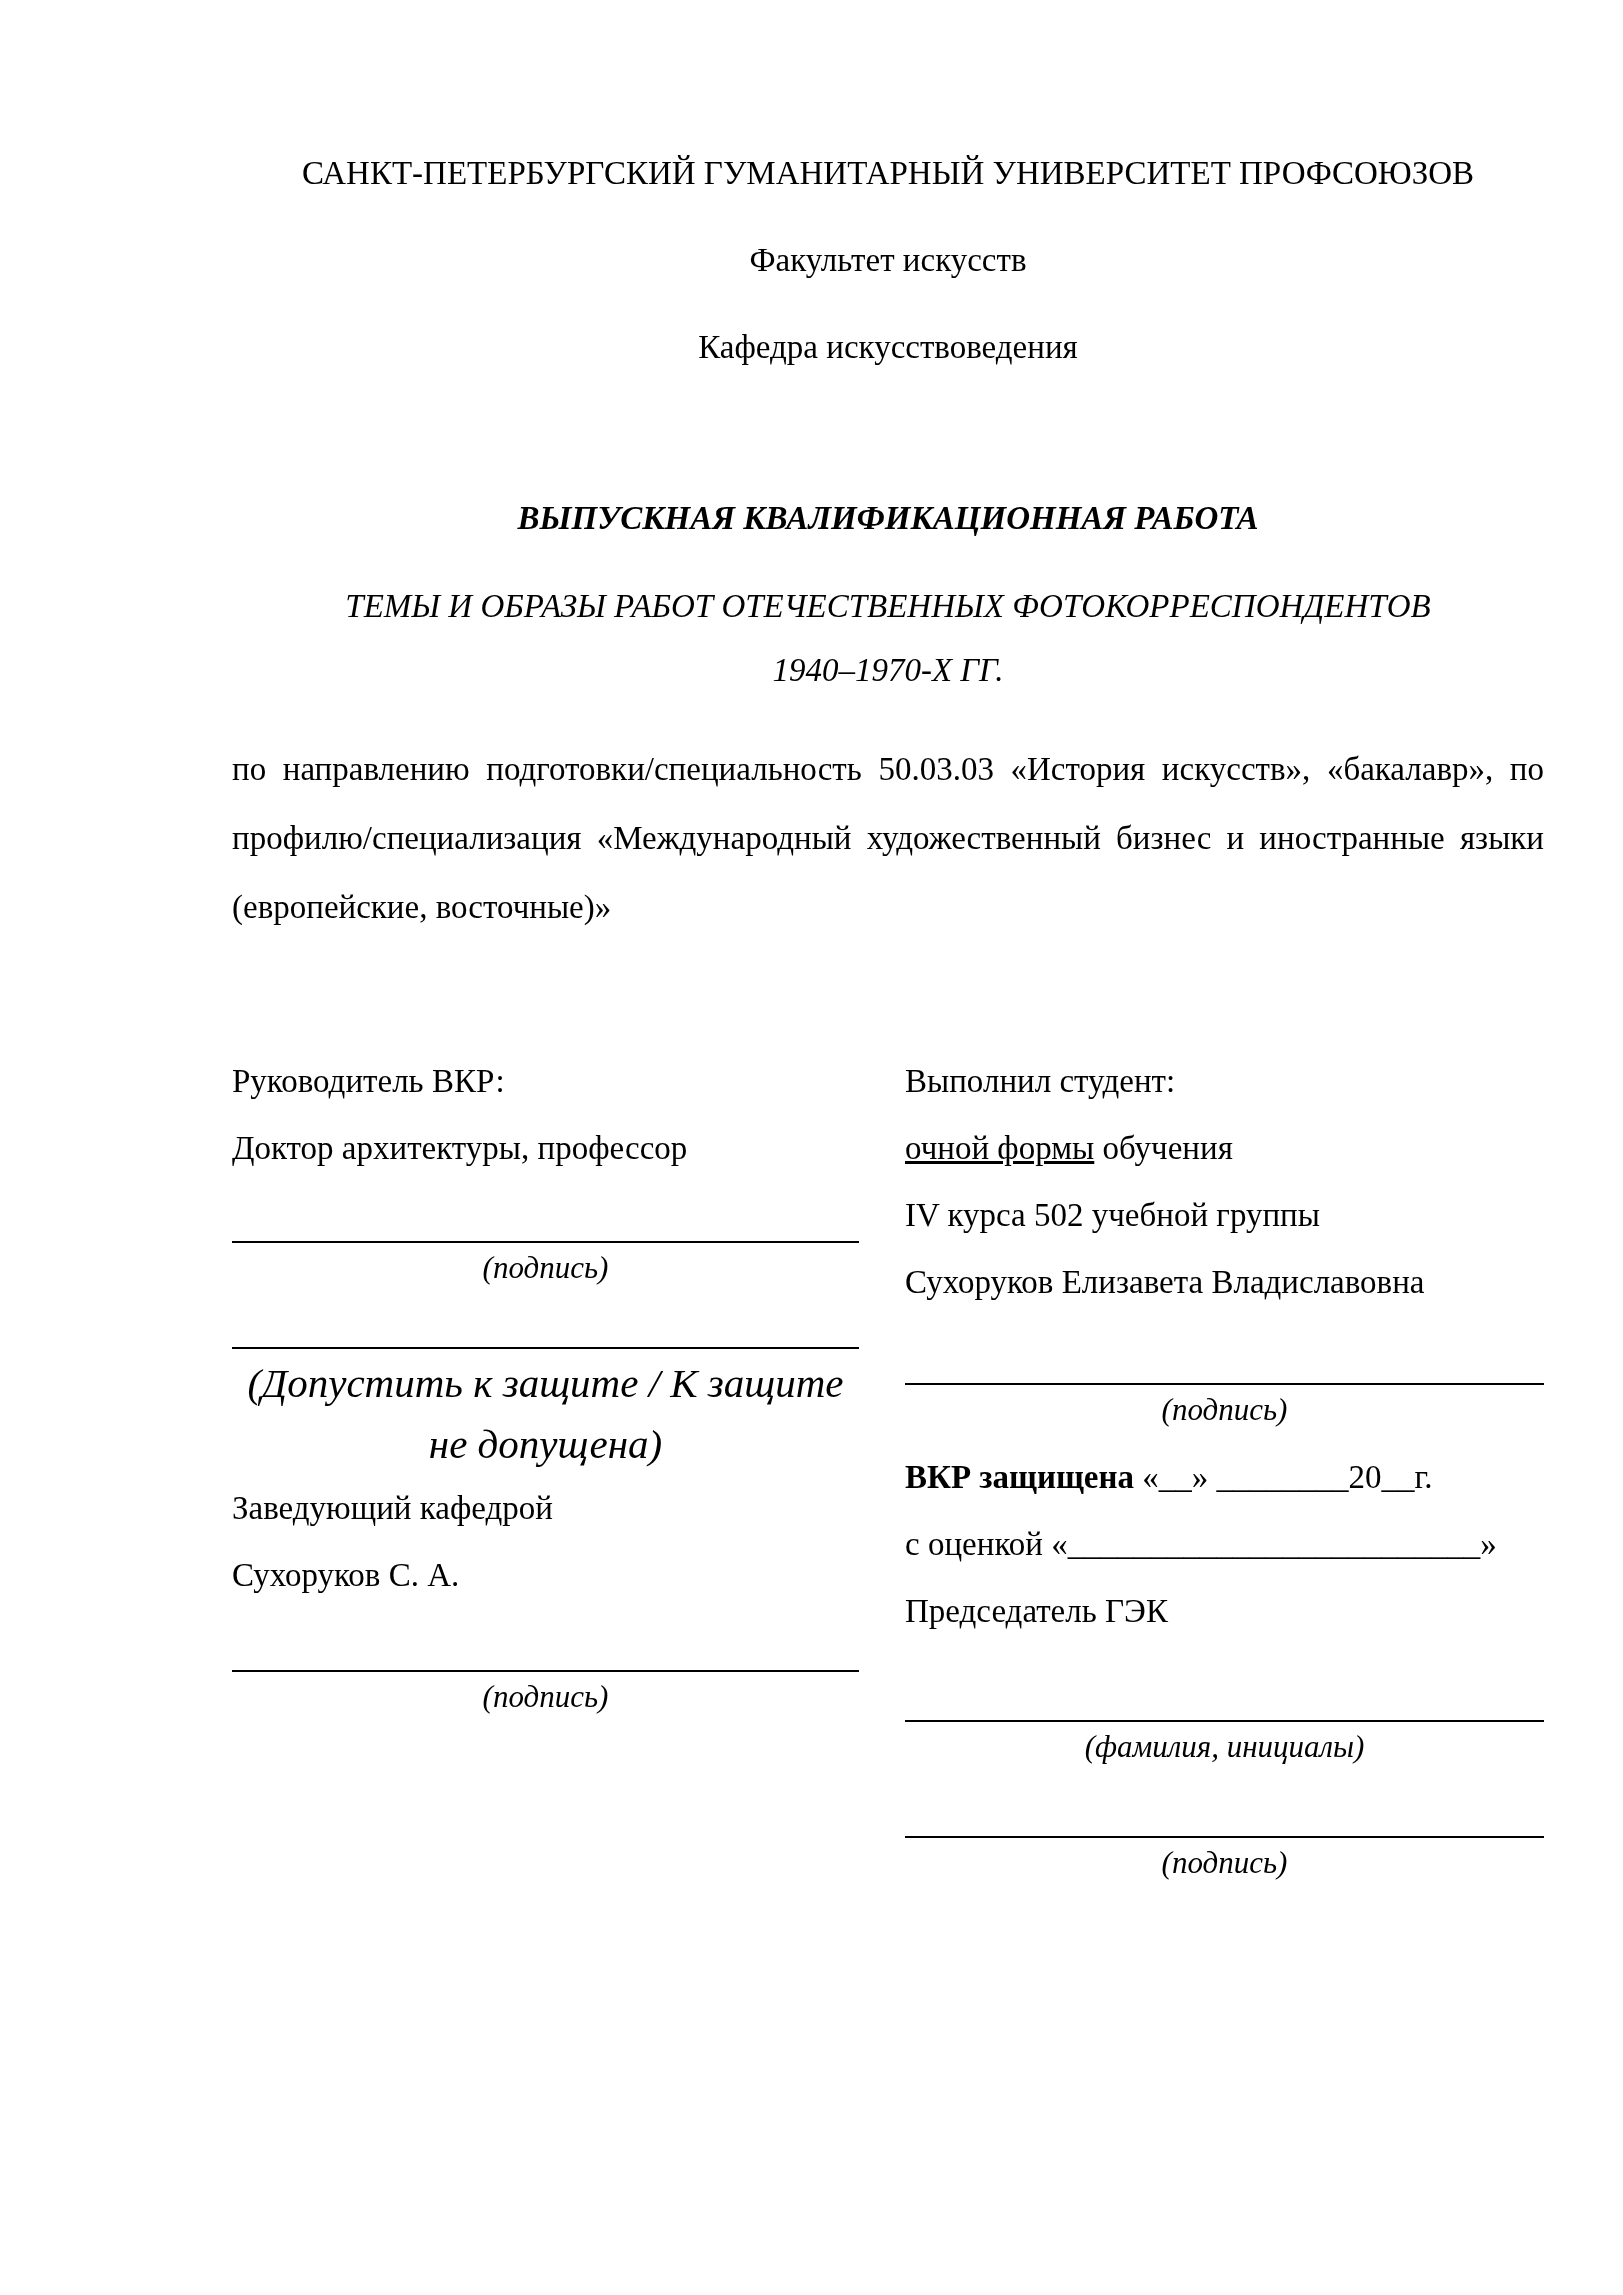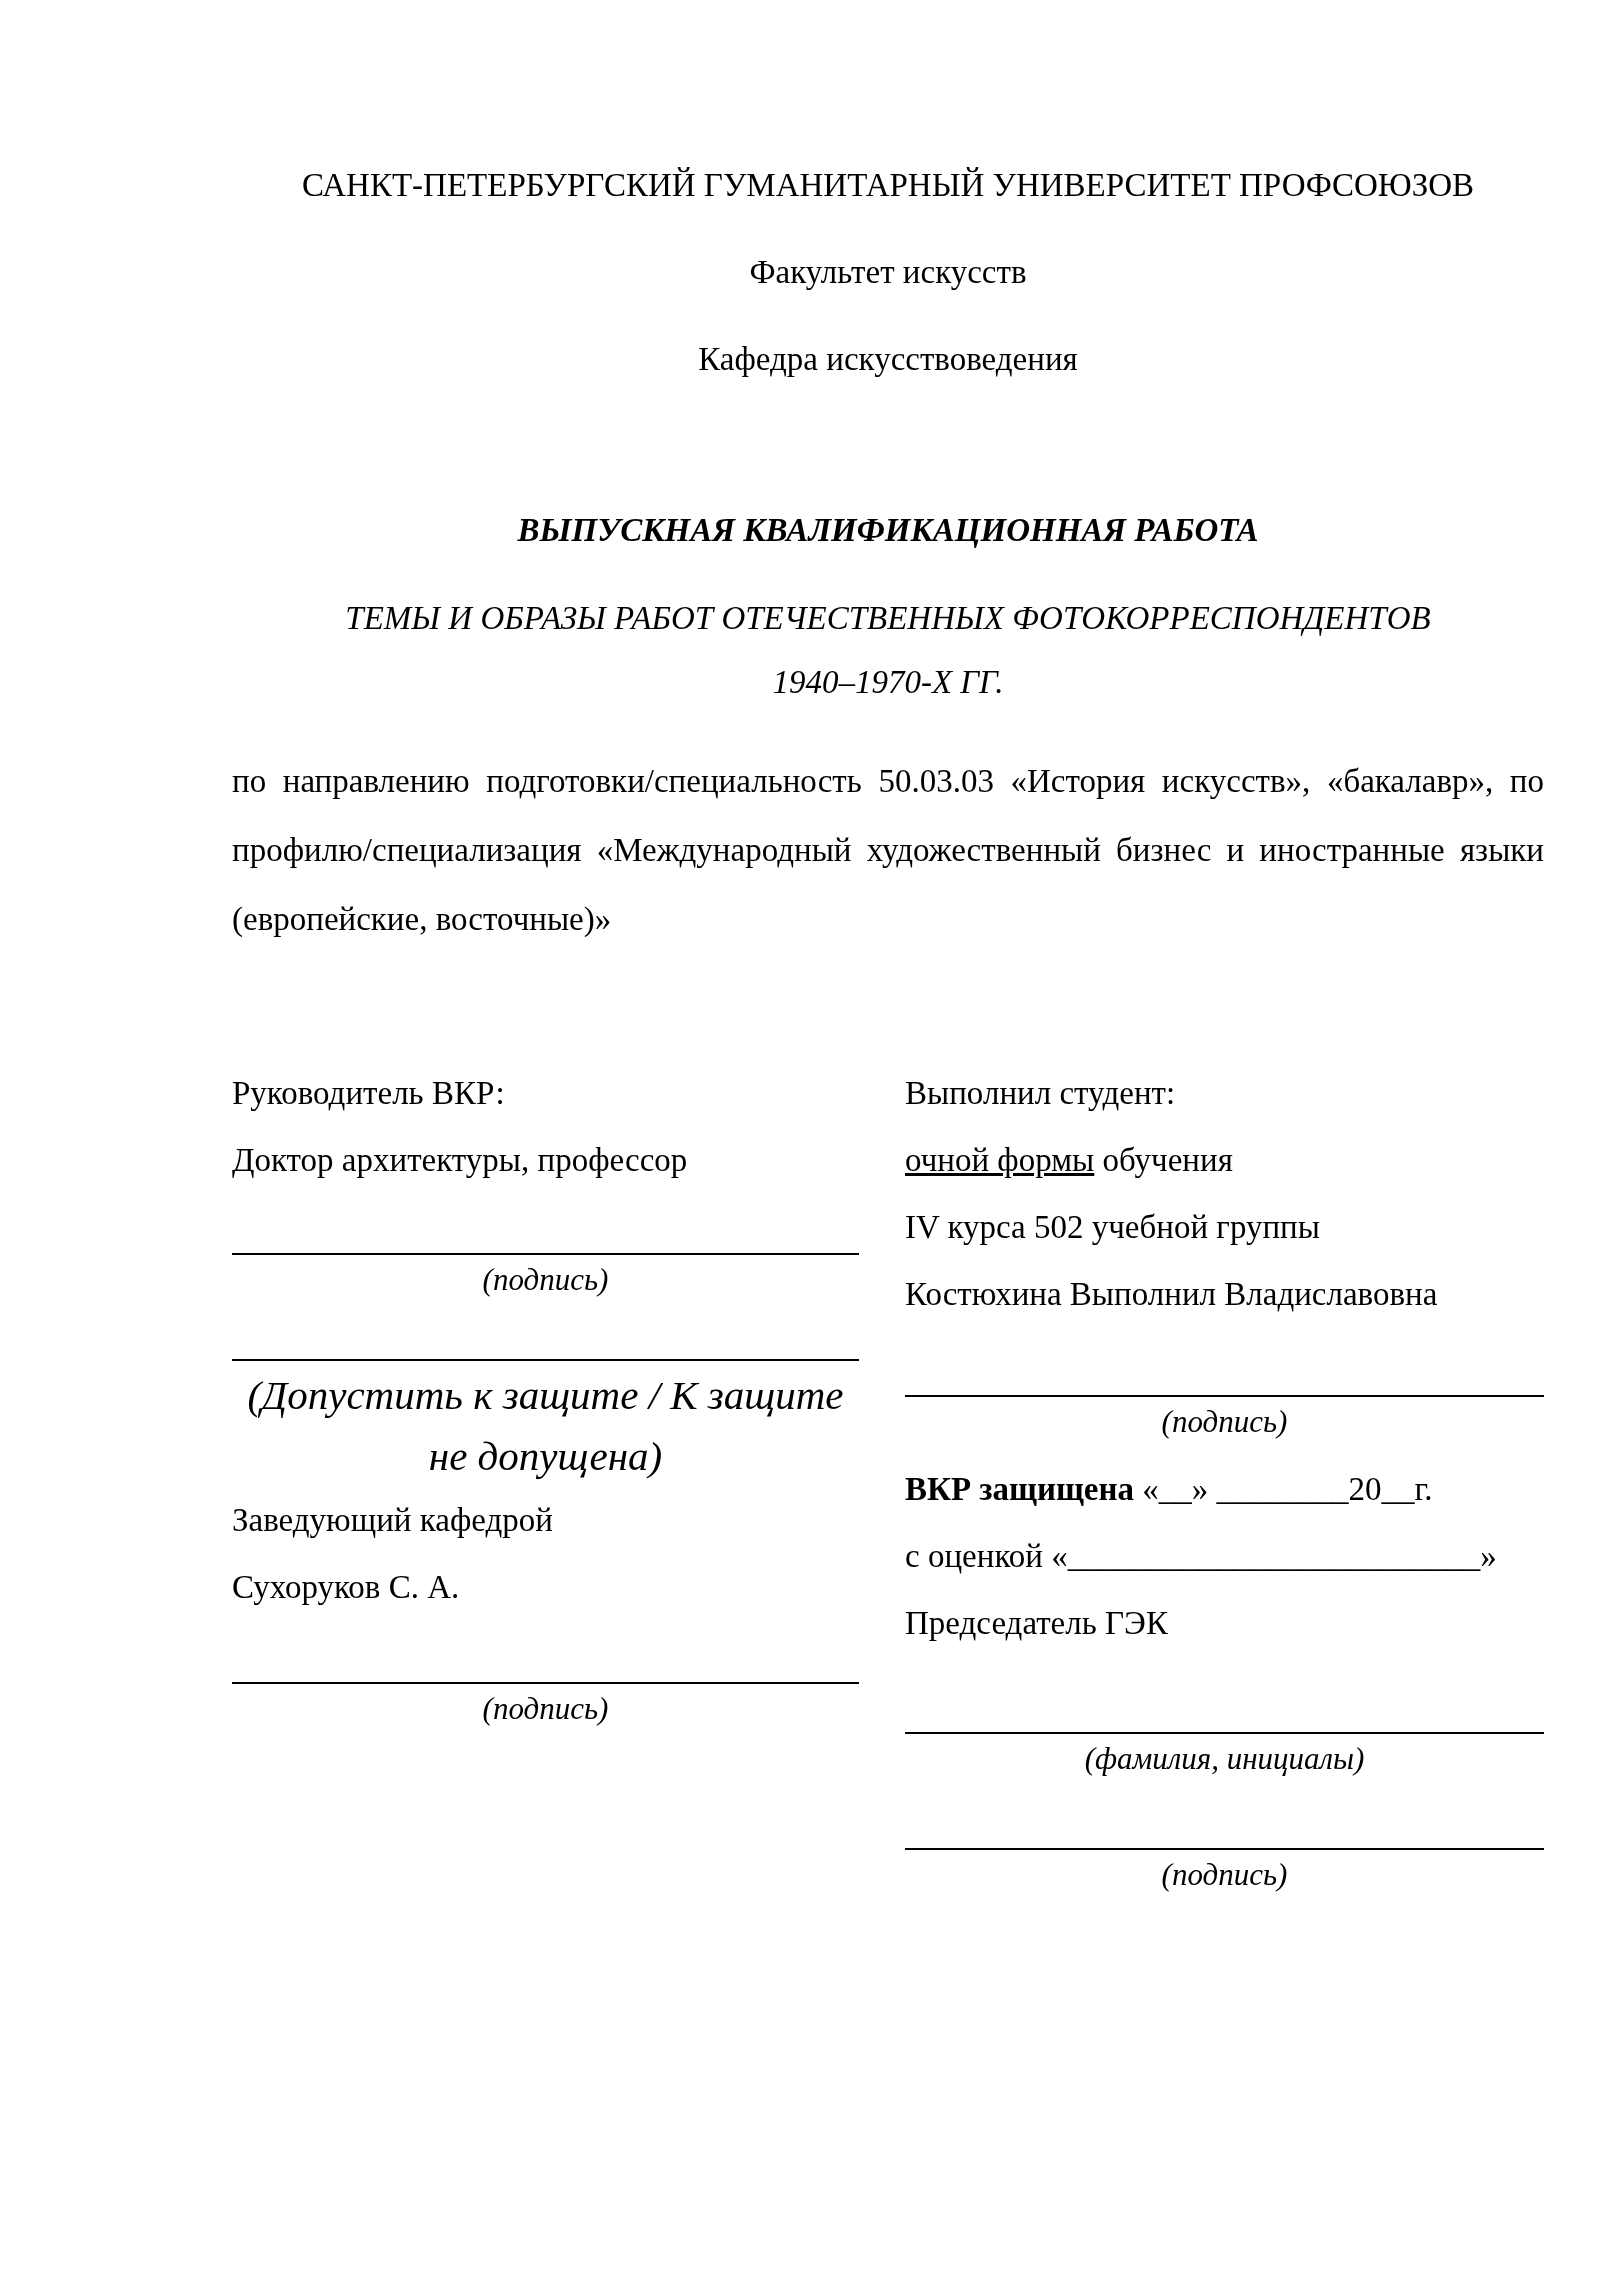--- a/index.html
+++ b/index.html
@@ -4,21 +4,21 @@
 <style>
   html, body {
     margin: 0;
     padding: 0;
     background: #ffffff;
   }
   .page {
     position: relative;
     width: 1623px;
     height: 2083px;
-    margin: 12px auto;
+    margin: 0 auto;
     background: #ffffff;
     color: #000000;
     font-family: "Liberation Serif", "DejaVu Serif", serif;
     font-size: 33px;
     box-sizing: border-box;
     padding: 153px 79px 0 232px;
     overflow: hidden;
   }
   .doc-header { text-align: center; }
   .header-line {
@@ -120,21 +120,21 @@
       <div class="sig-line mt78"></div>
       <div class="caption">(подпись)</div>
     </div>
 
     <div class="col col-right">
       <div class="line">Выполнил студент:</div>
       <div class="line">
         <span class="underlined">очной формы</span><span> обучения</span>
       </div>
       <div class="line">IV курса 502 учебной группы</div>
-      <div class="line">Костюхина Выполнил Владиславовна</div>
+      <div class="line">Сухоруков Елизавета Владиславовна</div>
       <div class="sig-line mt85"></div>
       <div class="caption">(подпись)</div>
       <div class="line mt16">
         <span class="bold">ВКР защищена</span><span> «__» ________20__г.</span>
       </div>
       <div class="line">с оценкой «_________________________»</div>
       <div class="line">Председатель ГЭК</div>
       <div class="sig-line mt95"></div>
       <div class="caption">(фамилия, инициалы)</div>
       <div class="sig-line mt85"></div>

